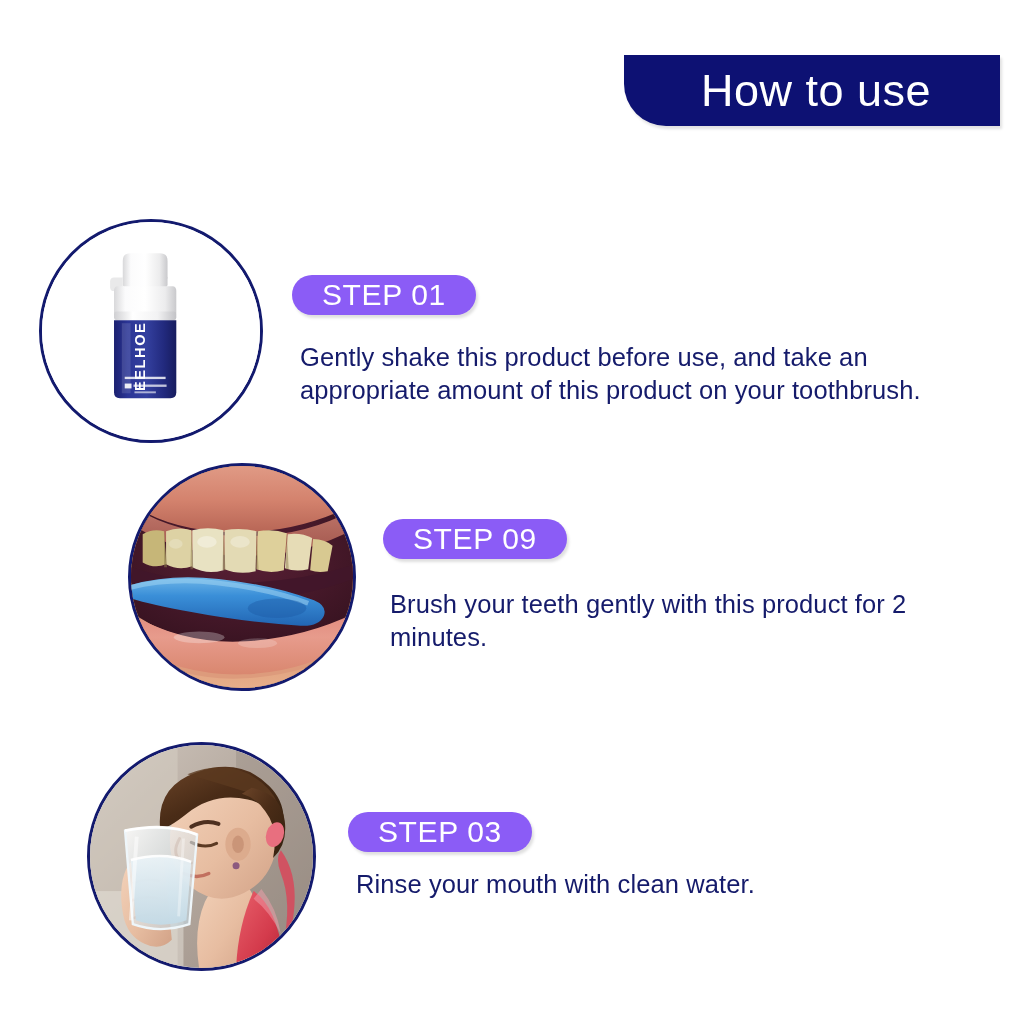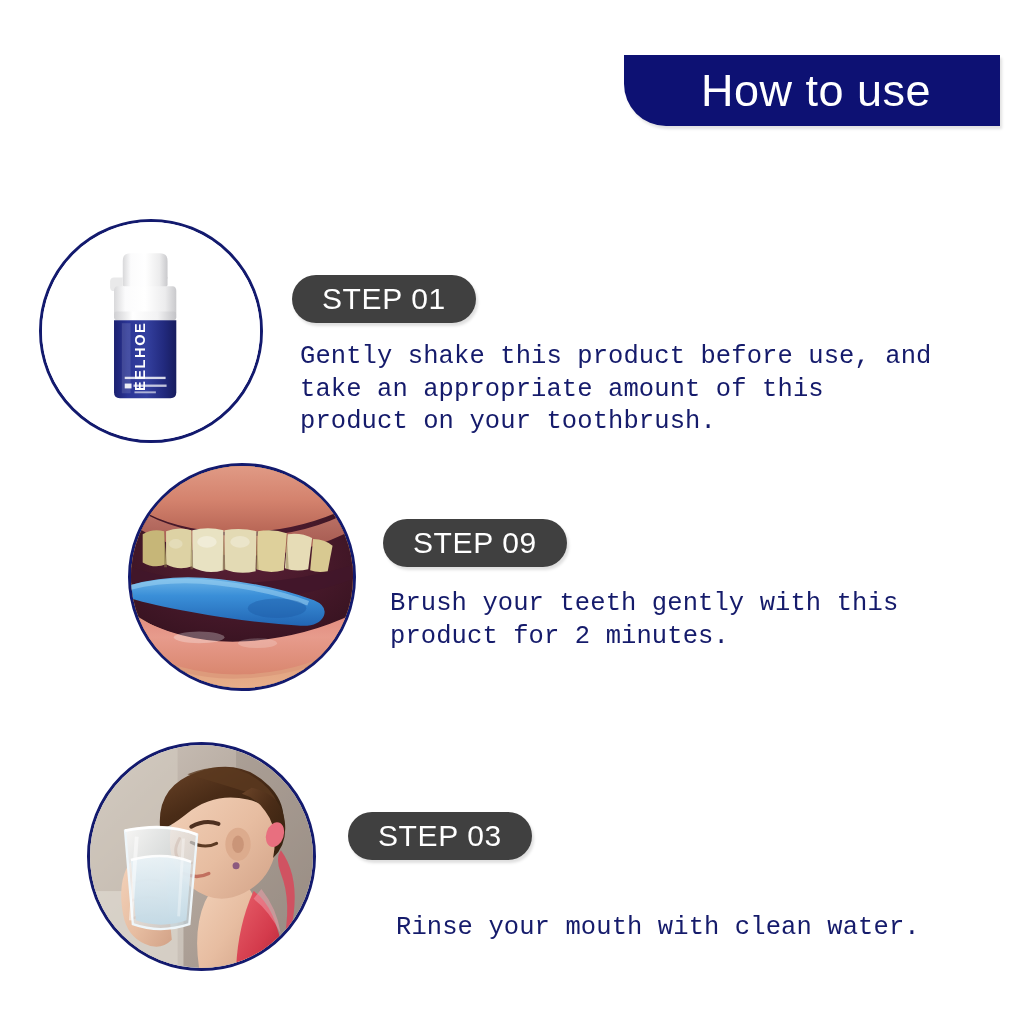--- a/index.html
+++ b/index.html
@@ -54,22 +54,22 @@
   }
   .circle svg { display: block; width: 100%; height: 100%; }
 
   #circle-1 { left: 39px;  top: 219px; width: 224px; height: 224px; }
   #circle-2 { left: 128px; top: 463px; width: 228px; height: 228px; }
   #circle-3 { left: 87px;  top: 742px; width: 229px; height: 229px; }
 
   
   .step-badge {
     position: absolute;
-    height: 48px;
-    background: #404040;
+    height: 40px;
+    background: #8b5cf6;
     border-radius: 24px;
     display: flex;
     align-items: center;
     padding: 0 30px;
     box-shadow: 2px 3px 3px rgba(0,0,0,0.13);
     box-sizing: border-box;
   }
   .step-badge-label {
     color: #ffffff;
     font-size: 30px;
@@ -83,25 +83,24 @@
   #badge-2 { left: 383px; top: 519px; }
   #badge-3 { left: 348px; top: 804px; margin-top: 8px; }
 
   
   .step-text {
     position: absolute;
     color: #151b6b;
     font-size: 25.5px;
     line-height: 1.28;
     letter-spacing: 0.1px;
-    font-family: Liberation Mono, monospace;
   }
   #text-1 { left: 300px; top: 341px; width: 640px; }
   #text-2 { left: 390px; top: 588px; width: 540px; }
-  #text-3 { left: 356px; top: 912px; width: 560px; margin-left: 40px; }
+  #text-3 { left: 356px; top: 868px; width: 560px; }
 </style>
 </head>
 <body>
 
 <div class="header-banner">
   <div class="header-title">How to use</div>
 </div>
 
 <div class="circle circle-ring" id="circle-1">
   <svg viewBox="0 0 224 224" xmlns="http://www.w3.org/2000/svg">

